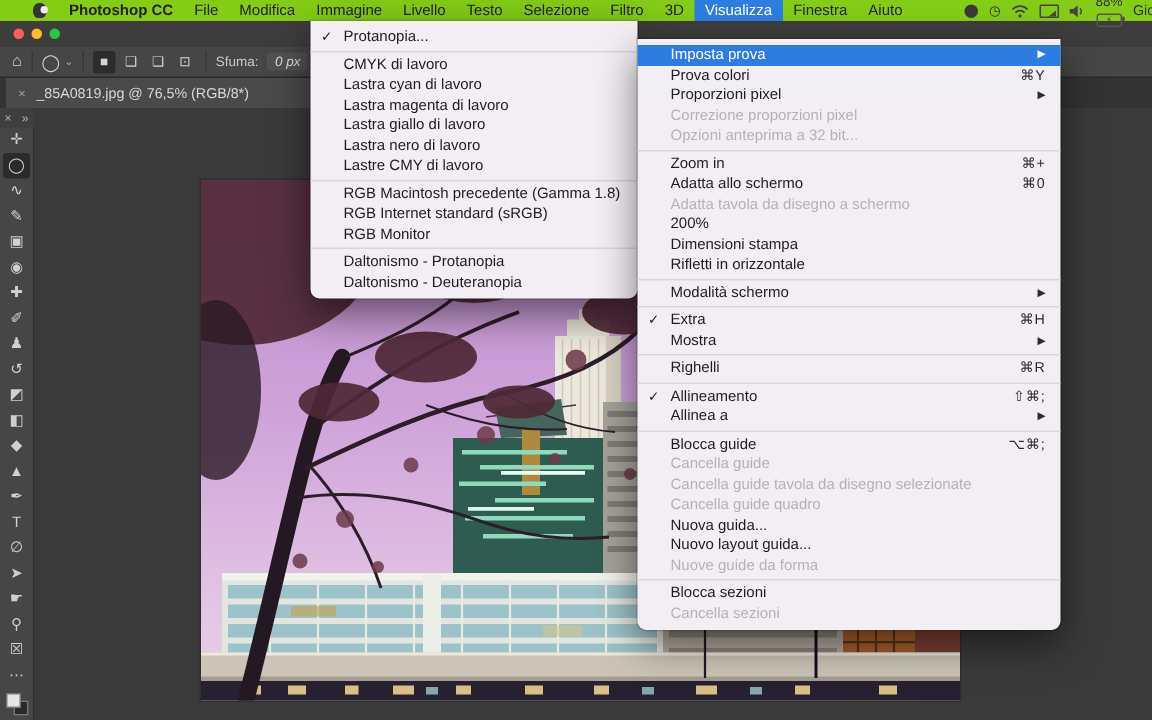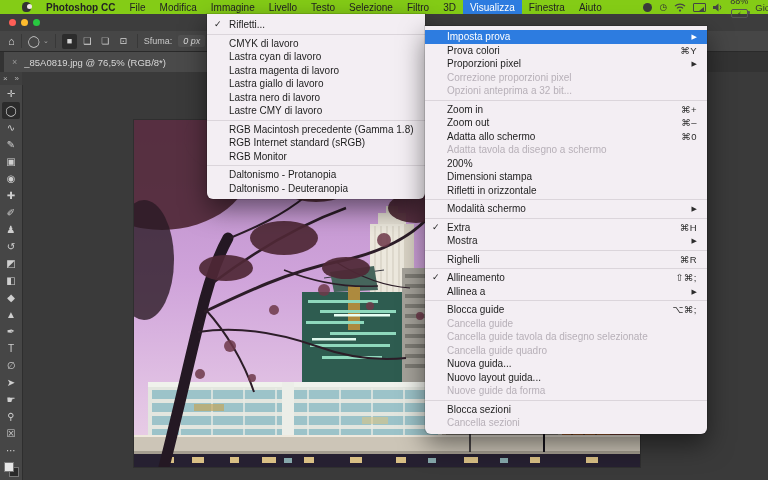--- a/index.html
+++ b/index.html
@@ -358,21 +358,21 @@
         <span>88%</span>
         <span class="shell">⚡</span>
       </span>
       <span class="clockdate">Gio 1</span>
     </span>
   </div>
 
   <div class="submenu" id="proof-submenu">
       <div class="mi">
         <span class="chk">✓</span>
-        <span class="lbl">Rifletti...</span>
+        <span class="lbl">Protanopia...</span>
       </div>
       <div class="msep"></div>
       <div class="mi">
         <span class="chk"></span>
         <span class="lbl">CMYK di lavoro</span>
       </div>
       <div class="mi">
         <span class="chk"></span>
         <span class="lbl">Lastra cyan di lavoro</span>
       </div>
@@ -438,25 +438,20 @@
       </div>
       <div class="mi dis">
         <span class="chk"></span>
         <span class="lbl">Opzioni anteprima a 32 bit...</span>
       </div>
       <div class="msep"></div>
       <div class="mi">
         <span class="chk"></span>
         <span class="lbl">Zoom in</span>
         <span class="sc">⌘+</span>
-      </div>
-      <div class="mi">
-        <span class="chk"></span>
-        <span class="lbl">Zoom out</span>
-        <span class="sc">⌘–</span>
       </div>
       <div class="mi">
         <span class="chk"></span>
         <span class="lbl">Adatta allo schermo</span>
         <span class="sc">⌘0</span>
       </div>
       <div class="mi dis">
         <span class="chk"></span>
         <span class="lbl">Adatta tavola da disegno a schermo</span>
       </div>

